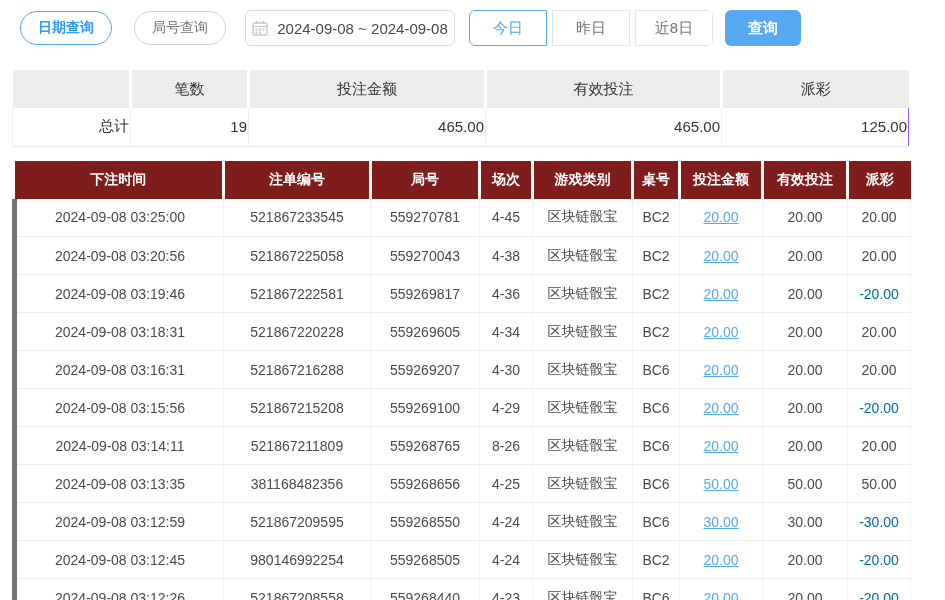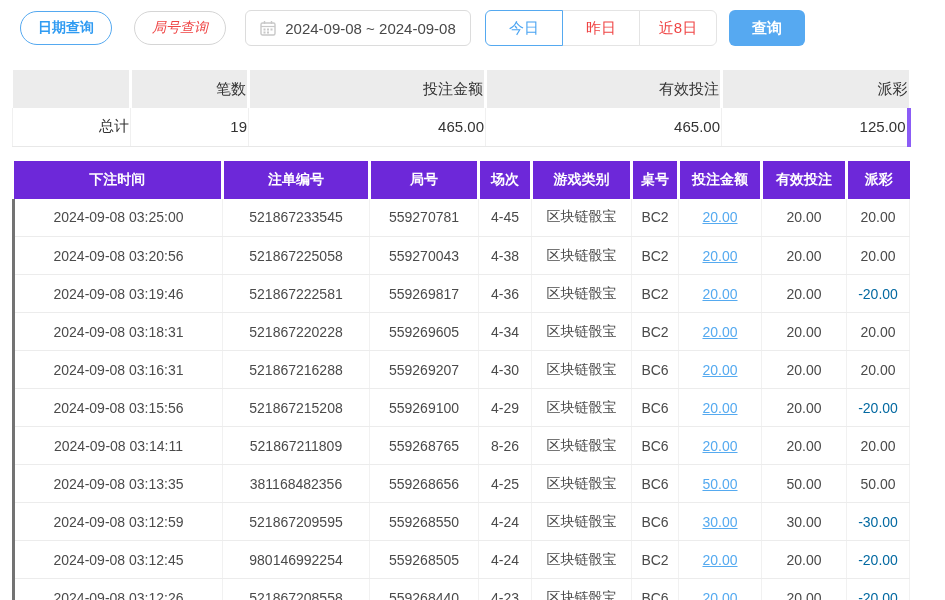--- a/index.html
+++ b/index.html
@@ -11,83 +11,83 @@
     color: #333;
   }
 
   
   .toolbar { display: flex; align-items: center; padding: 10px 0 0 20px; }
   .btn-pill {
     height: 34px; padding: 0 17px; border-radius: 17px; background: #fff;
     font-size: 14px; cursor: pointer; font-family: inherit;
   }
   .btn-pill.primary-outline { border: 1px solid #55a9f0; color: #2f9bf2; font-weight: bold; }
-  .btn-pill.default { border: 1px solid #d5d5d5; color: #ef4444; margin-left: 22px; font-style: italic; }
+  .btn-pill.default { border: 1px solid #d5d5d5; color: #737373; margin-left: 22px; }
 
   .date-picker {
-    margin-left: 19px; width: 226px; height: 36px;
+    margin-left: 19px; width: 210px; height: 36px;
     border: 1px solid #dcdcdc; border-radius: 6px; background: #fff;
     display: flex; align-items: center; justify-content: center; gap: 9px;
     cursor: pointer;
   }
   .date-text { font-size: 15px; color: #484848; }
   .cal-icon { width: 16px; height: 16px; display: inline-block; }
 
-  .btn-group { display: flex; margin-left: 14px; }
+  .btn-group { display: flex; margin-left: 14px; gap: 6px; }
   .btn-group button {
     height: 36px; width: 78px; background: #fff; font-size: 15px;
     cursor: pointer; font-family: inherit; margin-left: -1px;
   }
   .btn-group button:first-child { border-radius: 6px 0 0 6px; margin-left: 0; }
   .btn-group button:last-child { border-radius: 0 6px 6px 0; }
   .btn-group .active { border: 1px solid #55a9f0; color: #4aa4f2; position: relative; z-index: 1; }
-  .btn-group .inactive { border: 1px solid #e4e4e4; color: #ef4444; }
+  .btn-group .inactive { border: 1px solid #e4e4e4; color: #737373; }
 
   .btn-search {
     margin-left: 12px; width: 76px; height: 36px;
     background: #56a9f1; color: #fff; border: none; border-radius: 6px;
     font-size: 15px; font-weight: bold; cursor: pointer; font-family: Liberation Sans, sans-serif;
   }
 
   
   .summary-table {
     margin: 24px 0 0 12px; width: 896px;
     border-collapse: collapse; table-layout: fixed;
     font-size: 15px; color: #333;
   }
   .summary-table th {
     background: #ececec; height: 38px; font-weight: normal;
-    border-right: 3px solid #fff; text-align: right;
+    border-right: 3px solid #fff; text-align: center;
   }
   .summary-table th:last-child { border-right: none; }
   .summary-table td {
     height: 38px; text-align: right; background: #fff;
     border-bottom: 1px solid #e8e8e8; border-right: 1px solid #f0f0f0;
   }
   .summary-table td:first-child { border-left: 1px solid #f0f0f0; }
-  .summary-table td:last-child { border-right: 4px solid #8b5cf6; }
+  .summary-table td:last-child { border-right: 1px solid #8b5cf6; }
 
   
   .bet-table {
     margin: 14px 0 0 12px; width: 896px;
     border-collapse: collapse; table-layout: fixed;
     font-size: 14px; color: #4a4a4a;
   }
   .bet-table th {
-    background: #6d28d9; color: #fff; height: 38px;
+    background: #7f1d1d; color: #fff; height: 38px;
     font-size: 14px; font-weight: bold; text-align: center;
     border-right: 3px solid #fff; overflow: hidden; white-space: nowrap;
   }
   .bet-table th:last-child { border-right: none; }
   .bet-table td {
     height: 38px; text-align: center; background: #fff;
     border-bottom: 1px solid #ececec; border-right: 1px solid #f1f1f1;
     overflow: hidden; white-space: nowrap;
   }
-  .bet-table td:first-child { border-left: 3px solid #737373; }
+  .bet-table td:first-child { border-left: 5px solid #737373; }
   .bet-table td:last-child { border-right: 1px solid #f1f1f1; }
 
   .amount-link { color: #55aaf0; text-decoration: underline; cursor: pointer; }
   .neg { color: #0369a1; }
 </style>
 </head>
 <body>
 
 <div class="toolbar">
   <button class="btn-pill primary-outline">日期查询</button>

